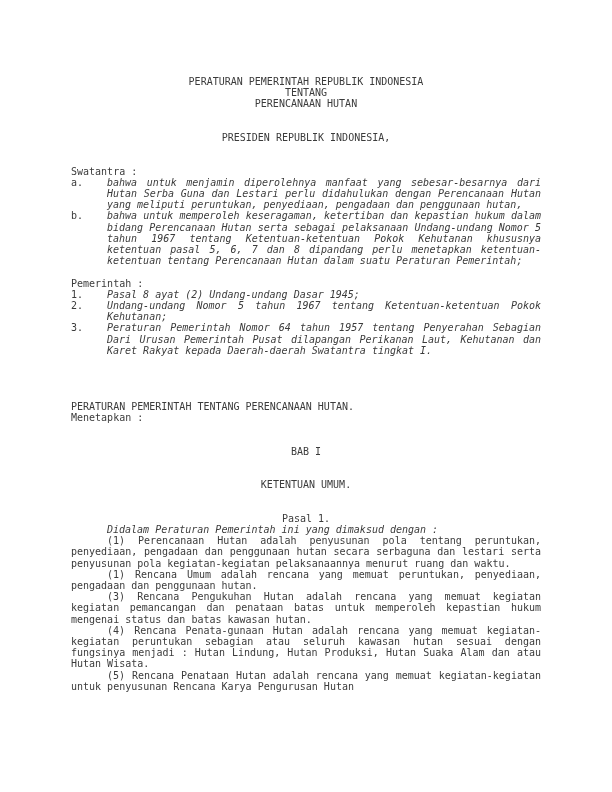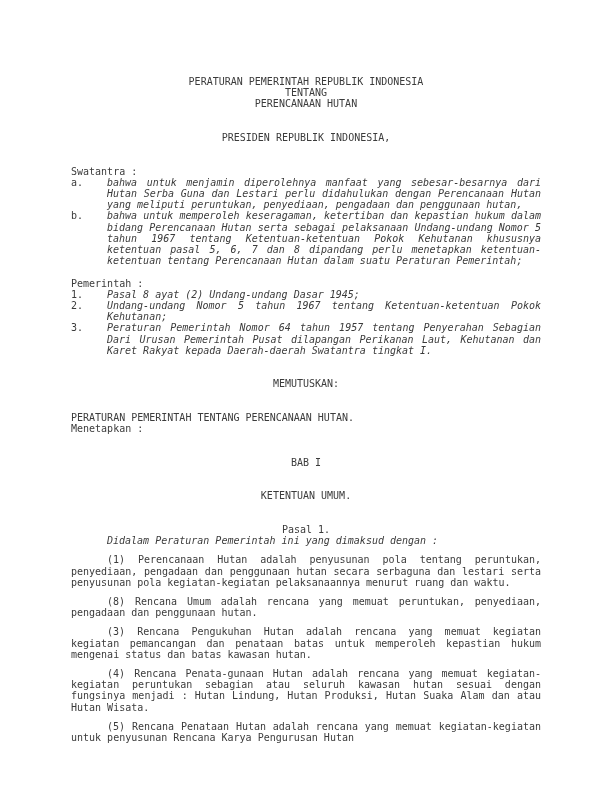--- a/index.html
+++ b/index.html
@@ -63,21 +63,20 @@
     text-align: justify;
     text-align-last: left;
     font-style: italic;
   }
 
   
   .para {
     text-align: justify;
     text-align-last: left;
     text-indent: 36px;
-    margin-top: 8px;
   }
   .para-noindent {
     text-align: justify;
     text-align-last: left;
     text-indent: 0;
   }
   .heading-line {
     white-space: pre;
   }
 </style>
@@ -128,21 +127,20 @@
         </div>
         <div class="list-row">
           <span class="list-marker">3.</span>
           <span class="list-body">Peraturan Pemerintah Nomor 64 tahun 1957 tentang Penyerahan Sebagian Dari Urusan Pemerintah Pusat dilapangan Perikanan Laut, Kehutanan dan Karet Rakyat kepada Daerah-daerah Swatantra tingkat I.</span>
         </div>
       </div>
     </div>
 
     <div class="spacer-2"></div>
 
-    <div class="center heading-line">MEMUTUSKAN:</div>
 
     <div class="spacer-2"></div>
 
     <div>
       <div class="left heading-line">PERATURAN PEMERINTAH TENTANG PERENCANAAN HUTAN.</div>
       <div class="left heading-line">Menetapkan :</div>
     </div>
 
     <div class="spacer-2"></div>
 
@@ -151,20 +149,20 @@
     <div class="spacer-2"></div>
 
     <div class="center heading-line">KETENTUAN UMUM.</div>
 
     <div class="spacer-2"></div>
 
     <div>
       <div class="center heading-line">Pasal 1.</div>
       <div class="para-noindent" style="text-indent:36px;font-style:italic;">Didalam Peraturan Pemerintah ini yang dimaksud dengan :</div>
       <div class="para">(1) Perencanaan Hutan adalah penyusunan pola tentang peruntukan, penyediaan, pengadaan dan penggunaan hutan secara serbaguna dan lestari serta penyusunan pola kegiatan-kegiatan pelaksanaannya menurut ruang dan waktu.</div>
-      <div class="para">(8) Rencana Umum adalah rencana yang memuat peruntukan, penyediaan, pengadaan dan penggunaan hutan.</div>
+      <div class="para">(1) Rencana Umum adalah rencana yang memuat peruntukan, penyediaan, pengadaan dan penggunaan hutan.</div>
       <div class="para">(3) Rencana Pengukuhan Hutan adalah rencana yang memuat kegiatan kegiatan pemancangan dan penataan batas untuk memperoleh kepastian hukum mengenai status dan batas kawasan hutan.</div>
       <div class="para">(4) Rencana Penata-gunaan Hutan adalah rencana yang memuat kegiatan-kegiatan peruntukan sebagian atau seluruh kawasan hutan sesuai dengan fungsinya menjadi : Hutan Lindung, Hutan Produksi, Hutan Suaka Alam dan atau Hutan Wisata.</div>
       <div class="para">(5) Rencana Penataan Hutan adalah rencana yang memuat kegiatan-kegiatan untuk penyusunan Rencana Karya Pengurusan Hutan</div>
     </div>
 
   </div>
 </div>
 
 </body></html>

